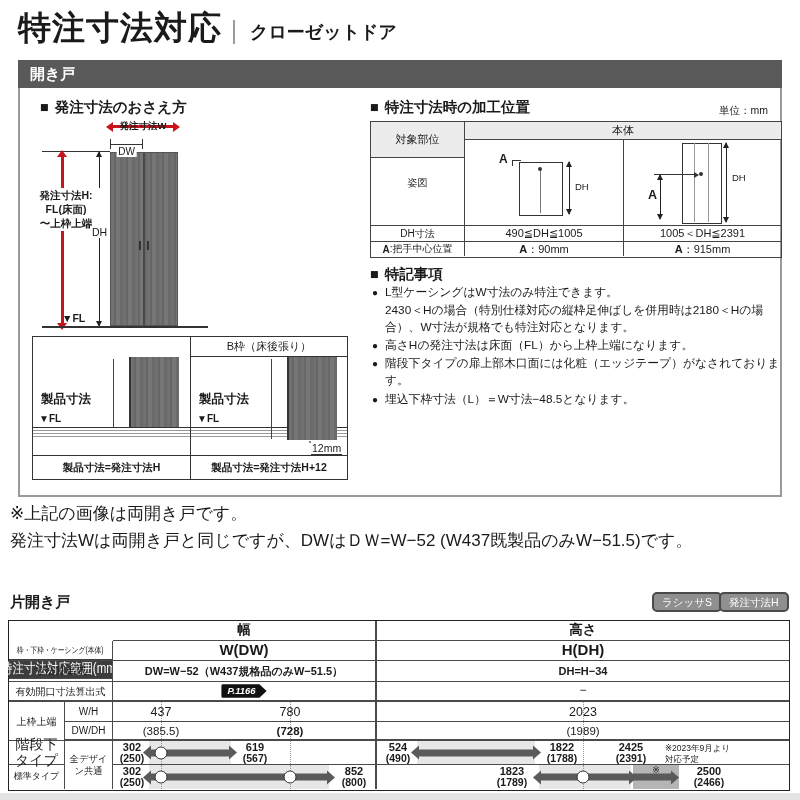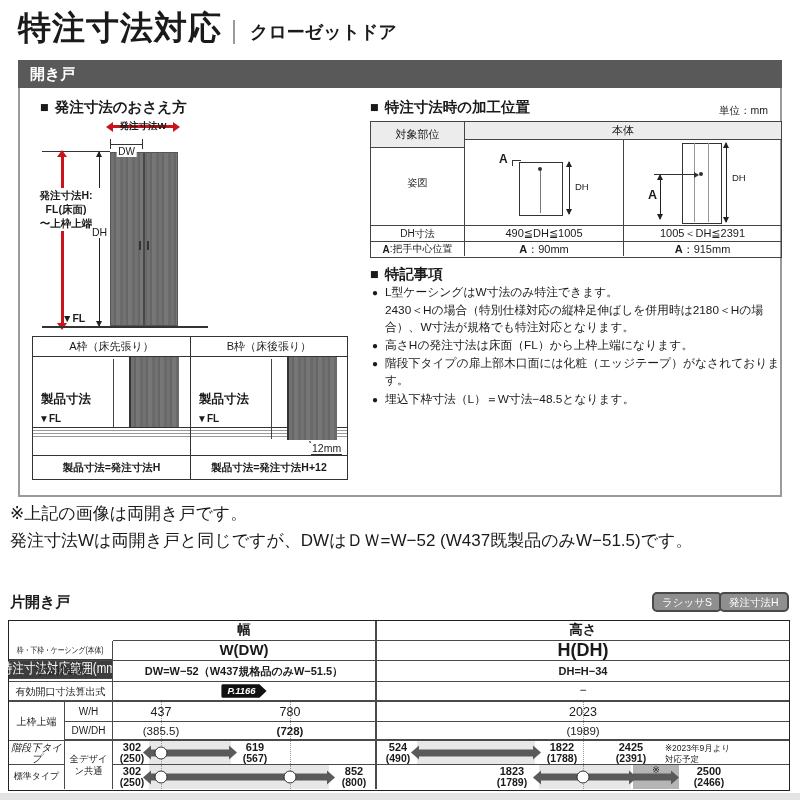--- a/index.html
+++ b/index.html
@@ -140,21 +140,20 @@
       <div class="vt t"></div>
       <div class="vt b"></div>
     </div>
     <div class="abs wbg" style="left:70px;top:138px;font-size:10.5px;">DH</div>
 
     <div class="abs" style="left:42px;top:224px;font-size:10.5px;font-weight:bold;z-index:2;">▼FL</div>
     <div class="abs" style="left:22px;top:238px;width:166px;height:1.5px;background:#333;"></div>
 
     <div class="abs frames" style="left:12px;top:248px;width:316px;height:144px;">
       <div class="fcol" style="left:0;width:157px;">
-        <div class="ftitle">A枠（床先張り）</div>
         <div class="fbody">
           <div class="abs" style="left:8px;top:34px;font-size:12.5px;font-weight:bold;z-index:2;">製品寸法</div>
           <div class="abs" style="left:80px;top:2px;width:1px;height:68px;background:#444;"></div>
           <div class="abs doortex" style="left:96px;top:0;width:48px;height:71px;border-left:2px solid #333;"></div>
           <div class="abs" style="left:6px;top:56px;font-size:10px;font-weight:bold;z-index:2;">▼FL</div>
           <div class="floorband"></div>
         </div>
         <div class="fformula">製品寸法=発注寸法H</div>
       </div>
       <div class="fcol" style="left:157px;width:156px;border-left:1px solid #333;">
@@ -171,21 +170,21 @@
         <div class="fformula">製品寸法=発注寸法H+12</div>
       </div>
     </div>
 
     <div class="abs sec-head" style="left:350px;top:10px;">
       <span class="sq">■</span><span>特注寸法時の加工位置</span>
     </div>
     <div class="abs" style="right:12px;top:16px;font-size:10.5px;">単位：mm</div>
 
     <div class="abs mtable" style="left:350px;top:33px;width:412px;height:137px;">
-      <div class="mc mhdr" style="left:0;top:0;width:94px;height:26px;">対象部位</div>
+      <div class="mc mhdr" style="left:0;top:0;width:94px;height:36px;">対象部位</div>
       <div class="mc mhdr" style="left:94px;top:0;right:0;height:18px;border-right:none;">本体</div>
 
       <div class="mc mlbl" style="left:0;top:18px;width:94px;height:86px;">姿図</div>
 
       <div class="mc" style="left:94px;top:18px;width:159px;height:86px;">
         <div class="abs" style="left:54px;top:22px;width:42px;height:52px;border:1.5px solid #333;"></div>
         <div class="abs" style="left:73px;top:27px;width:4px;height:4px;background:#333;border-radius:50%;"></div>
         <div class="abs" style="left:74.5px;top:31px;width:1px;height:42px;background:#777;"></div>
         <div class="abs" style="left:34px;top:12px;font-size:12px;font-weight:bold;">A</div>
         <div class="abs" style="left:47px;top:20px;width:8px;height:5px;border-left:1px solid #333;border-top:1px solid #333;"></div>
@@ -257,21 +256,21 @@
     <div class="bc dark" style="left:0;top:0;width:104px;height:20px;font-size:14px;margin-top:38px;">
         <span style="transform:scaleX(0.82);white-space:nowrap;display:inline-block;">特注寸法対応範囲(mm)</span>
       </div>
     <div class="bc colend" style="left:104px;top:0;width:264px;height:20px;font-size:13.5px;font-weight:bold;">幅</div>
     <div class="bc nr" style="left:368px;top:0;right:0;height:20px;font-size:13.5px;font-weight:bold;">高さ</div>
 
     <div class="bc" style="left:0;top:20px;width:104px;height:20px;font-size:8.5px;">
         <span style="transform:scaleX(0.8);white-space:nowrap;display:inline-block;">枠・下枠・ケーシング(本体)</span>
       </div>
     <div class="bc colend" style="left:104px;top:20px;width:264px;height:20px;font-size:15px;font-weight:bold;">W(DW)</div>
-    <div class="bc nr" style="left:368px;top:20px;right:0;height:20px;font-size:18px;font-weight:bold;">H(DH)</div>
+    <div class="bc nr" style="left:368px;top:20px;right:0;height:20px;font-size:15px;font-weight:bold;">H(DH)</div>
 
     <div class="bc" style="left:0;top:40px;width:104px;height:21px;font-size:10.5px;">寸法算出式</div>
     <div class="bc colend" style="left:104px;top:40px;width:264px;height:21px;font-size:11px;font-weight:bold;">DW=W−52（W437規格品のみW−51.5）</div>
     <div class="bc nr" style="left:368px;top:40px;right:0;height:21px;font-size:11px;font-weight:bold;">DH=H−34</div>
 
     <div class="bc thick" style="left:0;top:61px;width:104px;height:20px;font-size:10px;">有効開口寸法算出式</div>
     <div class="bc thick colend" style="left:104px;top:61px;width:264px;height:20px;">
         <span class="badge">P.1166</span>
       </div>
     <div class="bc thick nr" style="left:368px;top:61px;right:0;height:20px;font-size:12px;">−</div>
@@ -295,21 +294,21 @@
       <div class="dot-v" style="left:48px;"></div>
       <div class="dot-v" style="left:177px;"></div>
       <div class="rl" style="left:22px;width:52px;font-weight:normal;font-size:11.5px;">(385.5)</div>
       <div class="rl" style="left:151px;width:52px;font-weight:bold;font-size:11.5px;">(728)</div>
     </div>
     <div class="bc thick nr rc" style="left:368px;top:101px;right:0;height:19px;">
       <div class="dot-v" style="left:206px;"></div>
       <div class="rl" style="left:180px;width:52px;font-weight:normal;font-size:11.5px;">(1989)</div>
     </div>
 
-    <div class="bc" style="left:0;top:120px;width:56px;height:24px;font-size:10px;font-style:italic;">階段下タイプ</div>
+    <div class="bc" style="left:0;top:120px;width:56px;height:24px;font-size:14px;">階段下タイプ</div>
     <div class="bc nb" style="left:0;top:144px;width:56px;height:24px;font-size:9px;">標準タイプ</div>
     <div class="bc nb" style="left:56px;top:120px;width:48px;height:48px;font-size:9.3px;line-height:1.3;">
         <span style="display:inline-block;width:46px;">全デザイン共通</span>
       </div>
 
     <div class="bc colend rc" style="left:104px;top:120px;width:264px;height:24px;">
       <div class="band" style="left:36px;width:82px;"></div>
       <div class="dot-v" style="left:48px;"></div>
       <div class="dot-v" style="left:177px;"></div>
       <div class="rbar hl hr" style="left:38px;width:78px;"></div>

